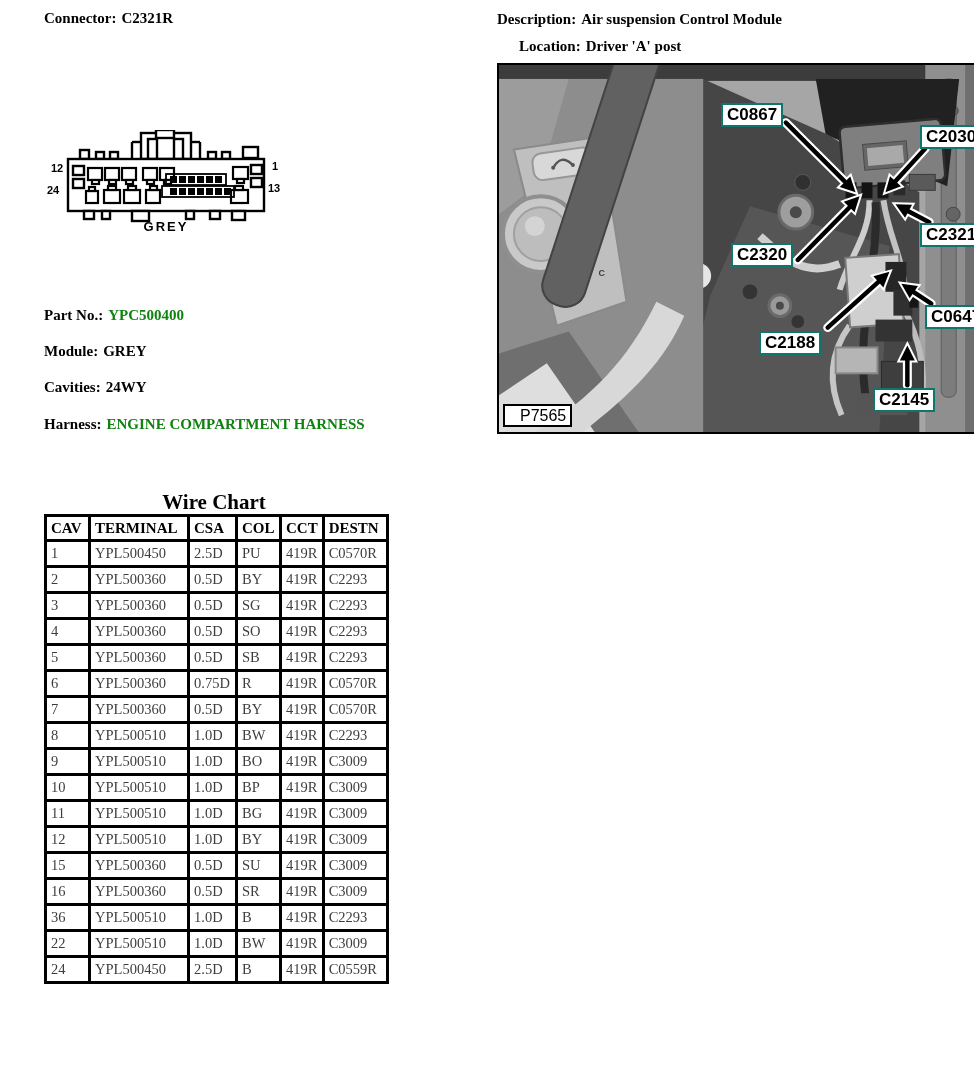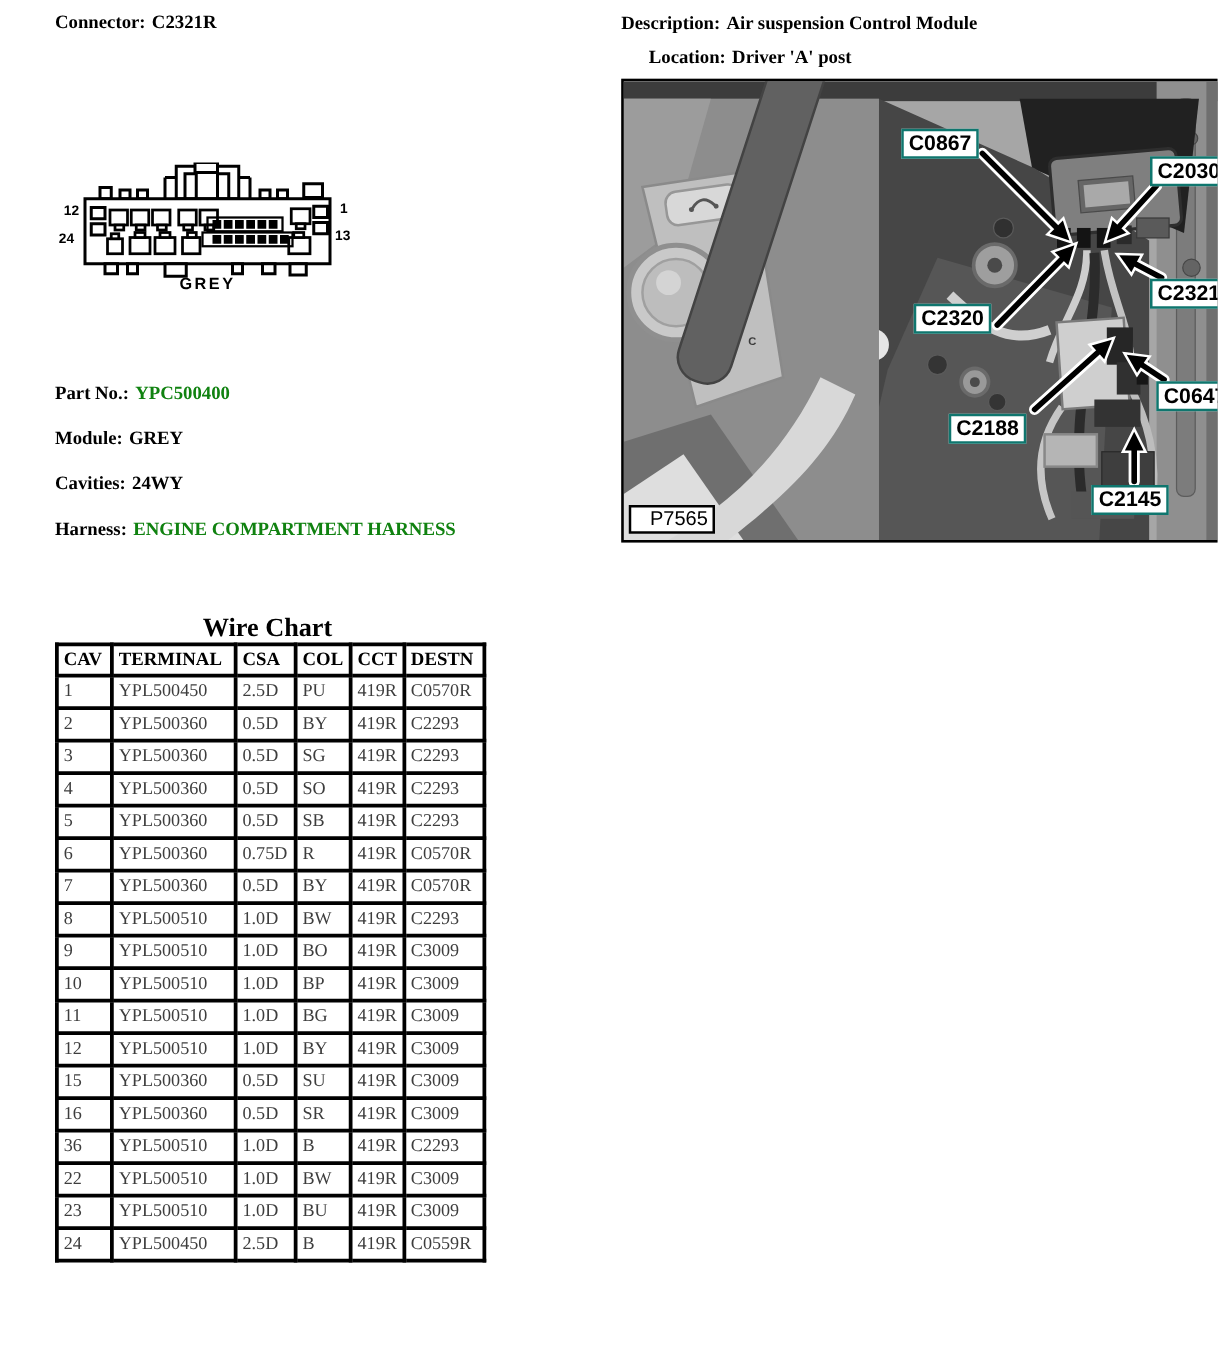--- a/index.html
+++ b/index.html
@@ -431,28 +431,20 @@
         </tr>
         <tr>
           <td>22</td>
           <td>YPL500510</td>
           <td>1.0D</td>
           <td>BW</td>
           <td>419R</td>
           <td>C3009</td>
         </tr>
         <tr>
-          <td>23</td>
-          <td>YPL500510</td>
-          <td>1.0D</td>
-          <td>BU</td>
-          <td>419R</td>
-          <td>C3009</td>
-        </tr>
-        <tr>
           <td>24</td>
           <td>YPL500450</td>
           <td>2.5D</td>
           <td>B</td>
           <td>419R</td>
           <td>C0559R</td>
         </tr>
       </tbody>
   </table>
 

